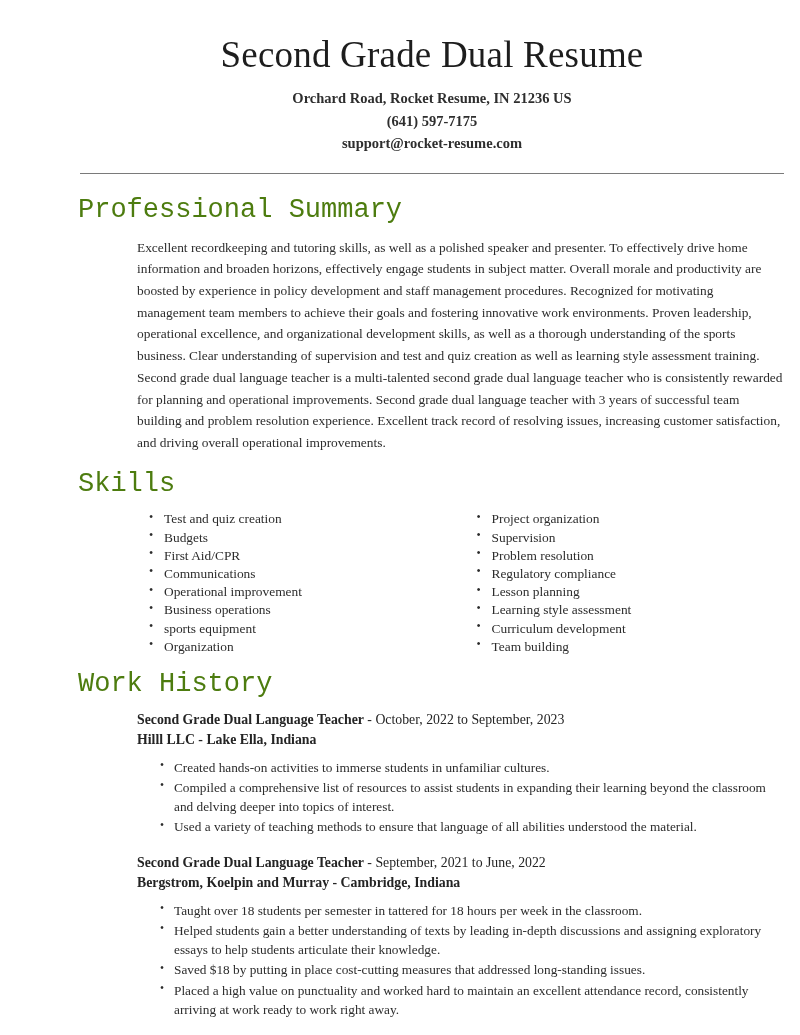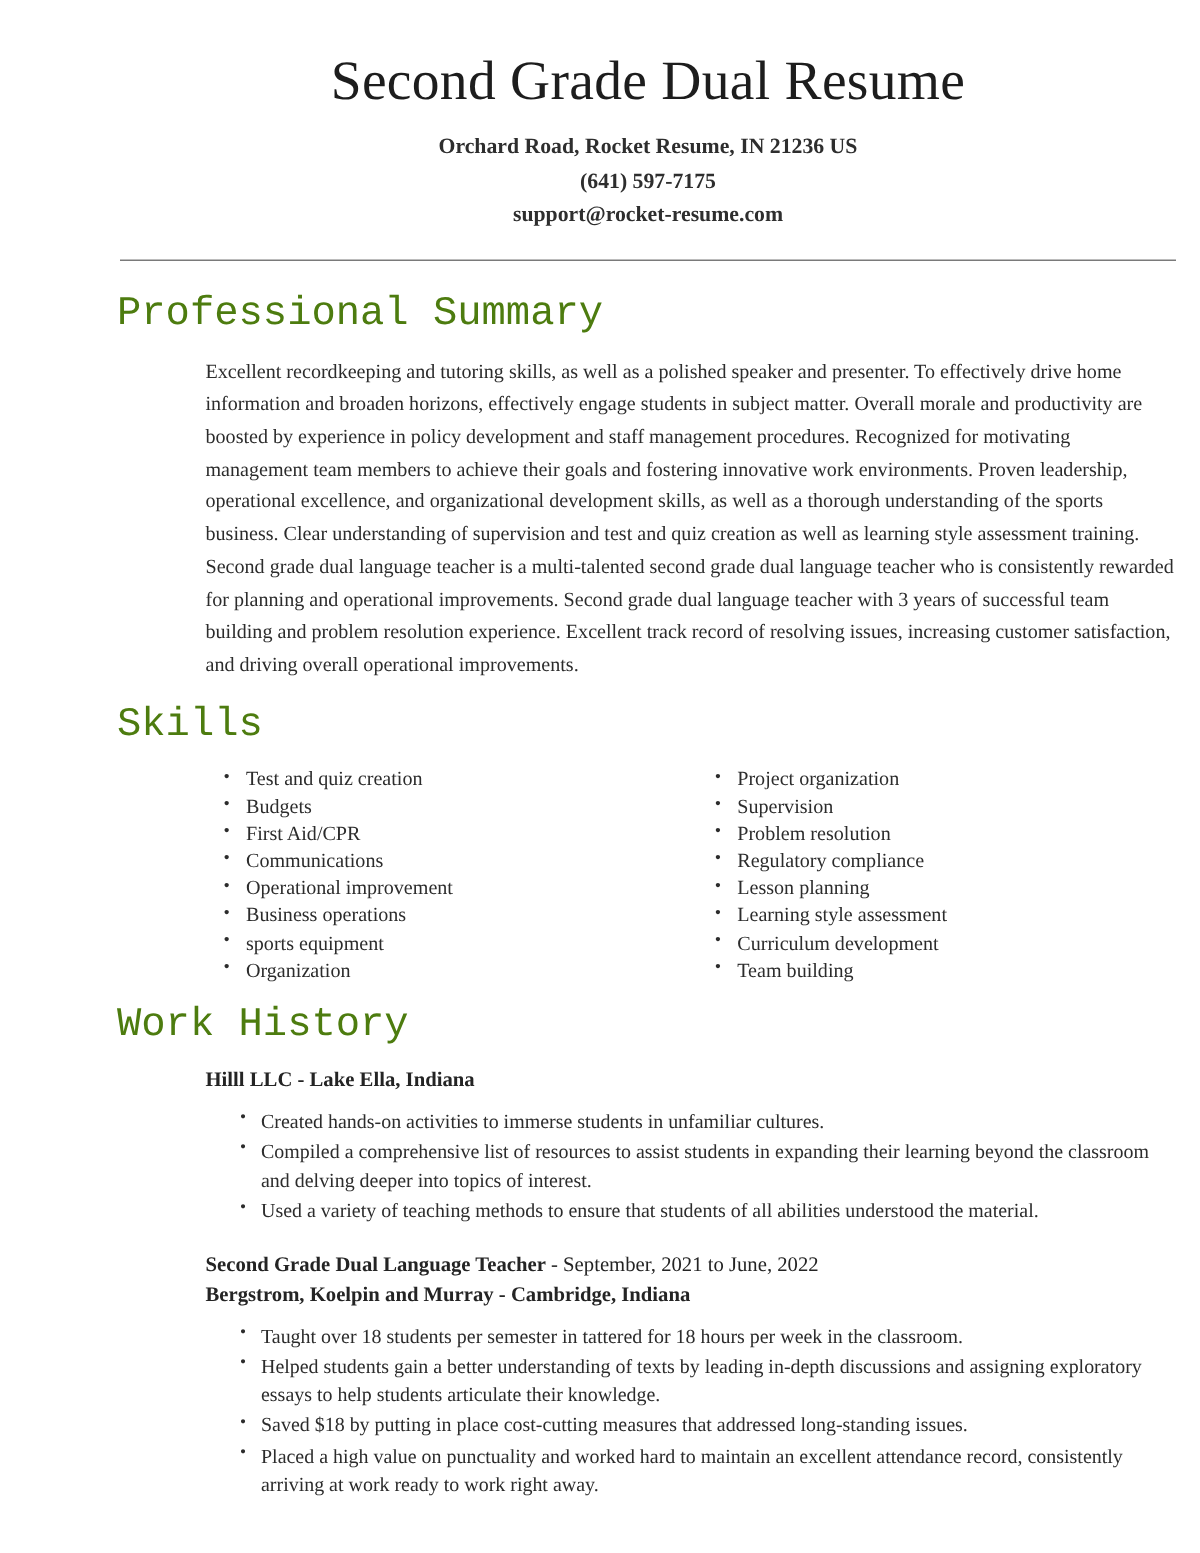--- a/index.html
+++ b/index.html
@@ -203,25 +203,26 @@
             <li>Team building</li>
           </ul>
       </div>
     </div>
   </div>
 
   <div class="section section-work-history">
     <h2 class="section-heading">Work History</h2>
     <div class="jobs" id="jobs-container">
         <div class="job">
+          <div class="job-title-line"><span class="job-role">Second Grade Dual Language Teacher</span><span class="job-dash"> - </span><span class="job-dates">October, 2022 to September, 2023</span></div>
           <div class="job-company-line">Hilll LLC - Lake Ella, Indiana</div>
           <ul class="job-bullets">
             <li>Created hands-on activities to immerse students in unfamiliar cultures.</li>
             <li>Compiled a comprehensive list of resources to assist students in expanding their learning beyond the classroom and delving deeper into topics of interest.</li>
-            <li>Used a variety of teaching methods to ensure that students of all abilities understood the material.</li>
+            <li>Used a variety of teaching methods to ensure that language of all abilities understood the material.</li>
           </ul>
         </div>
         <div class="job">
           <div class="job-title-line"><span class="job-role">Second Grade Dual Language Teacher</span><span class="job-dash"> - </span><span class="job-dates">September, 2021 to June, 2022</span></div>
           <div class="job-company-line">Bergstrom, Koelpin and Murray - Cambridge, Indiana</div>
           <ul class="job-bullets">
             <li>Taught over 18 students per semester in tattered for 18 hours per week in the classroom.</li>
             <li>Helped students gain a better understanding of texts by leading in-depth discussions and assigning exploratory essays to help students articulate their knowledge.</li>
             <li>Saved $18 by putting in place cost-cutting measures that addressed long-standing issues.</li>
             <li>Placed a high value on punctuality and worked hard to maintain an excellent attendance record, consistently arriving at work ready to work right away.</li>

